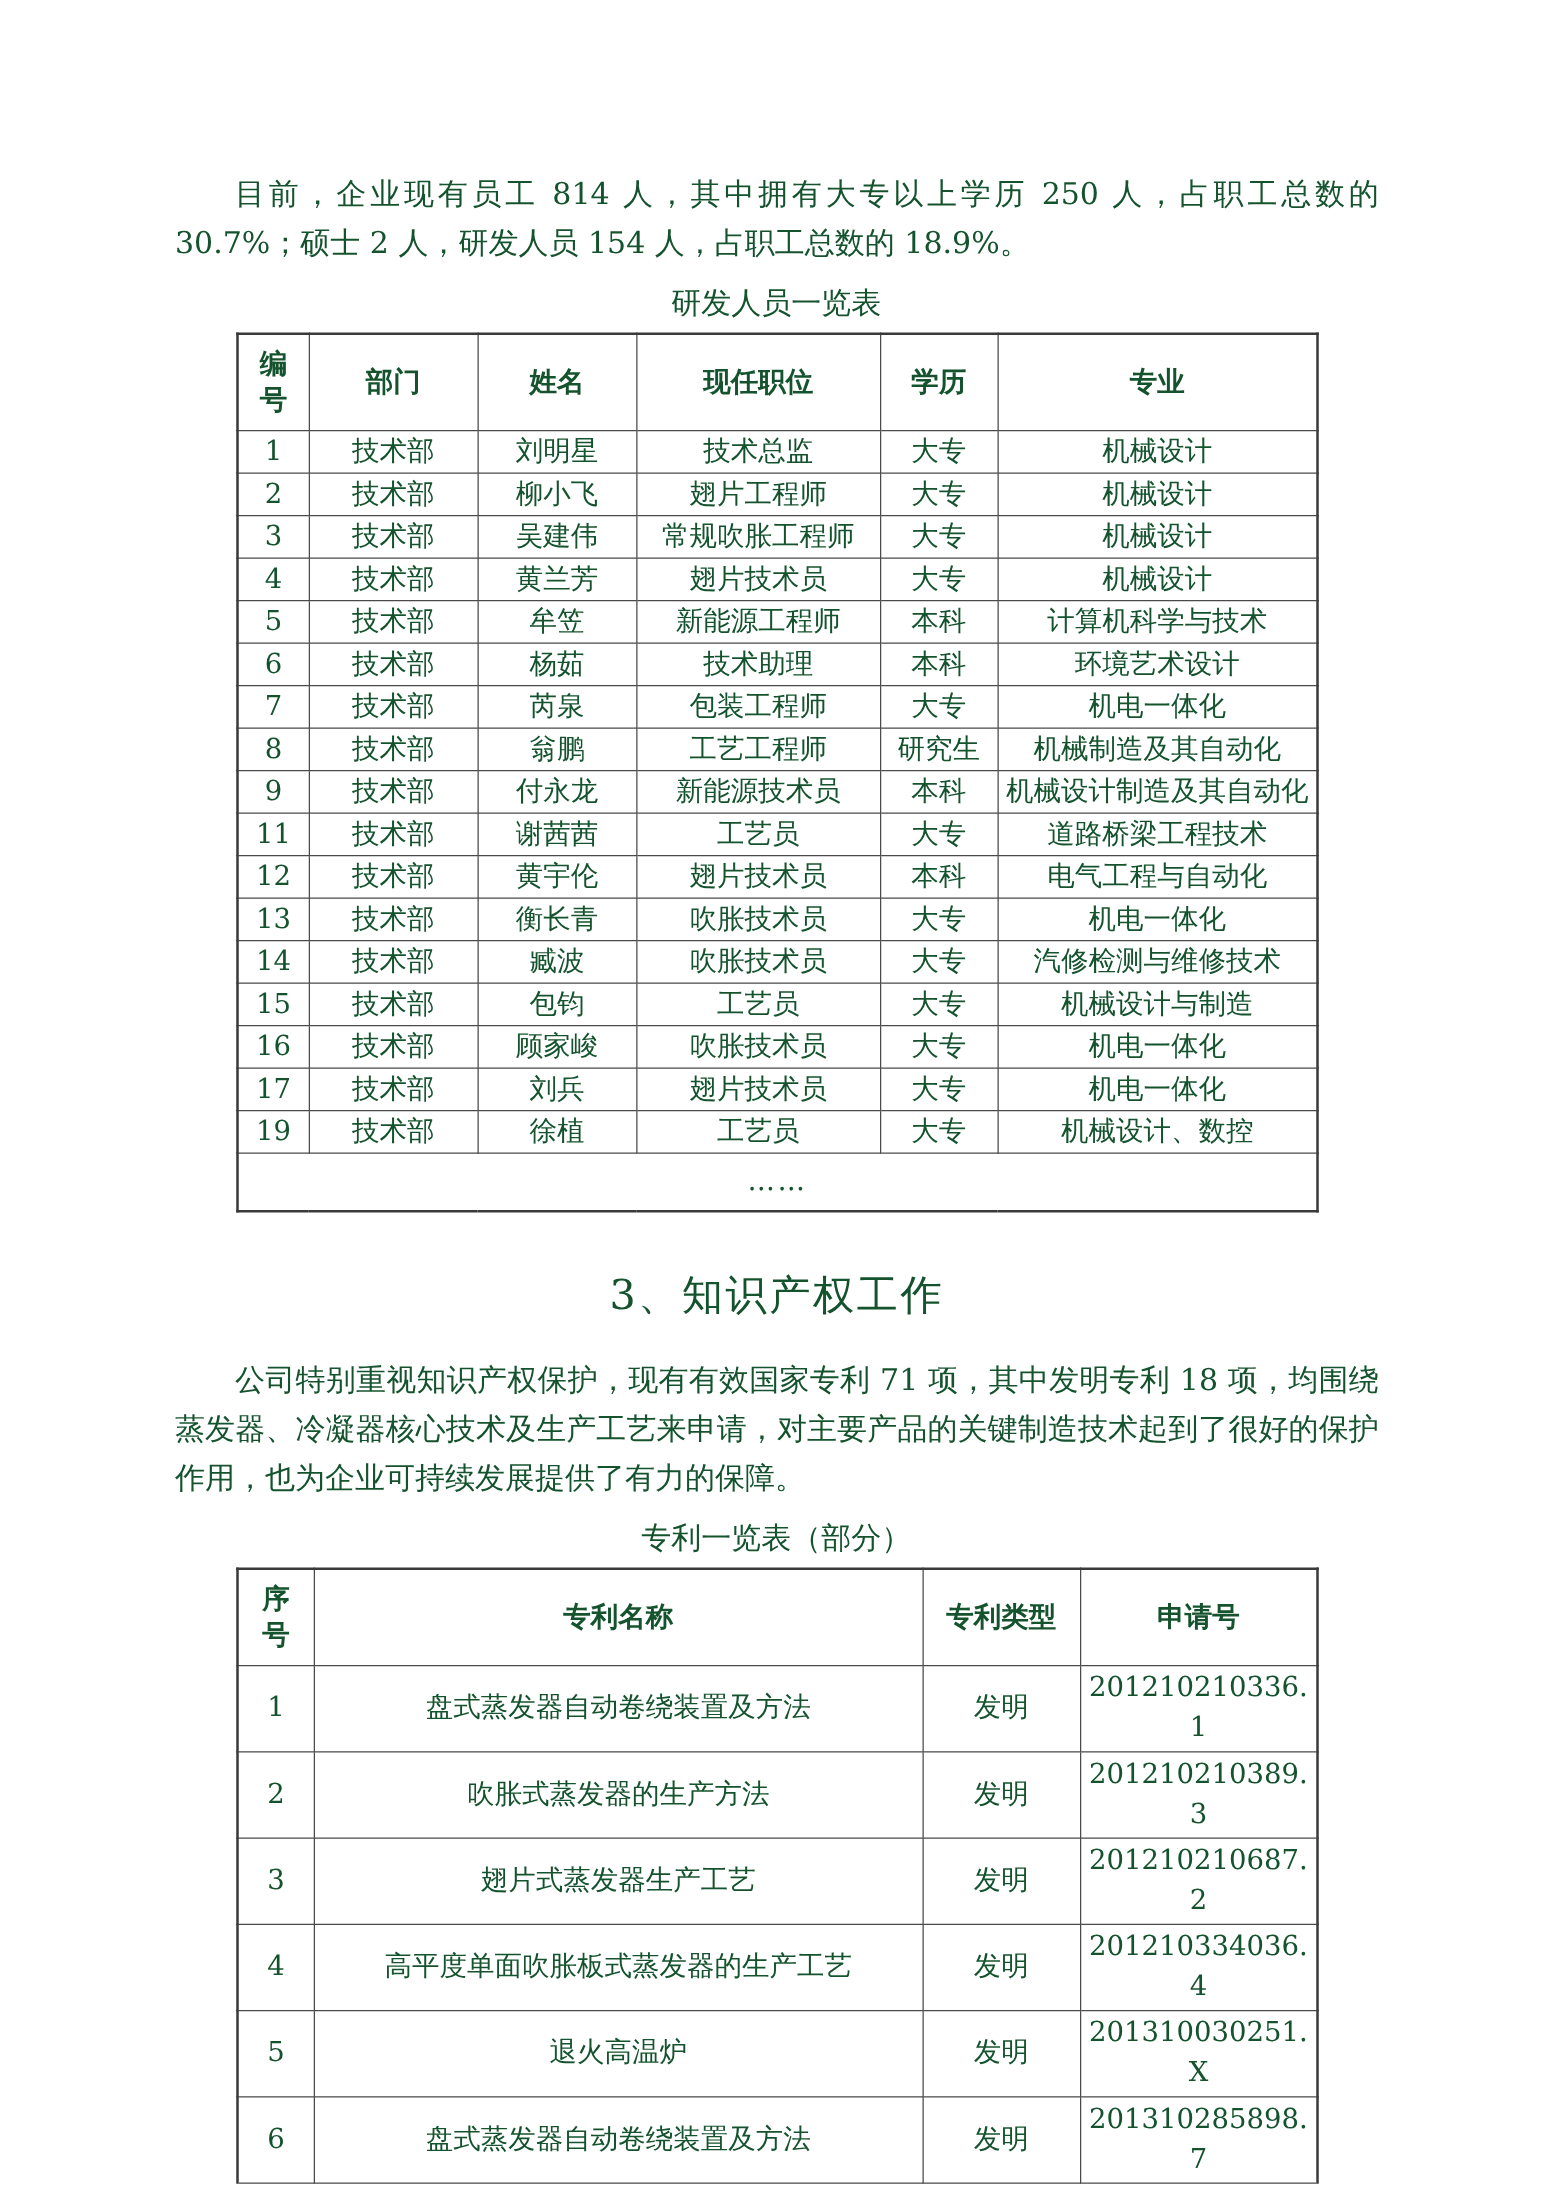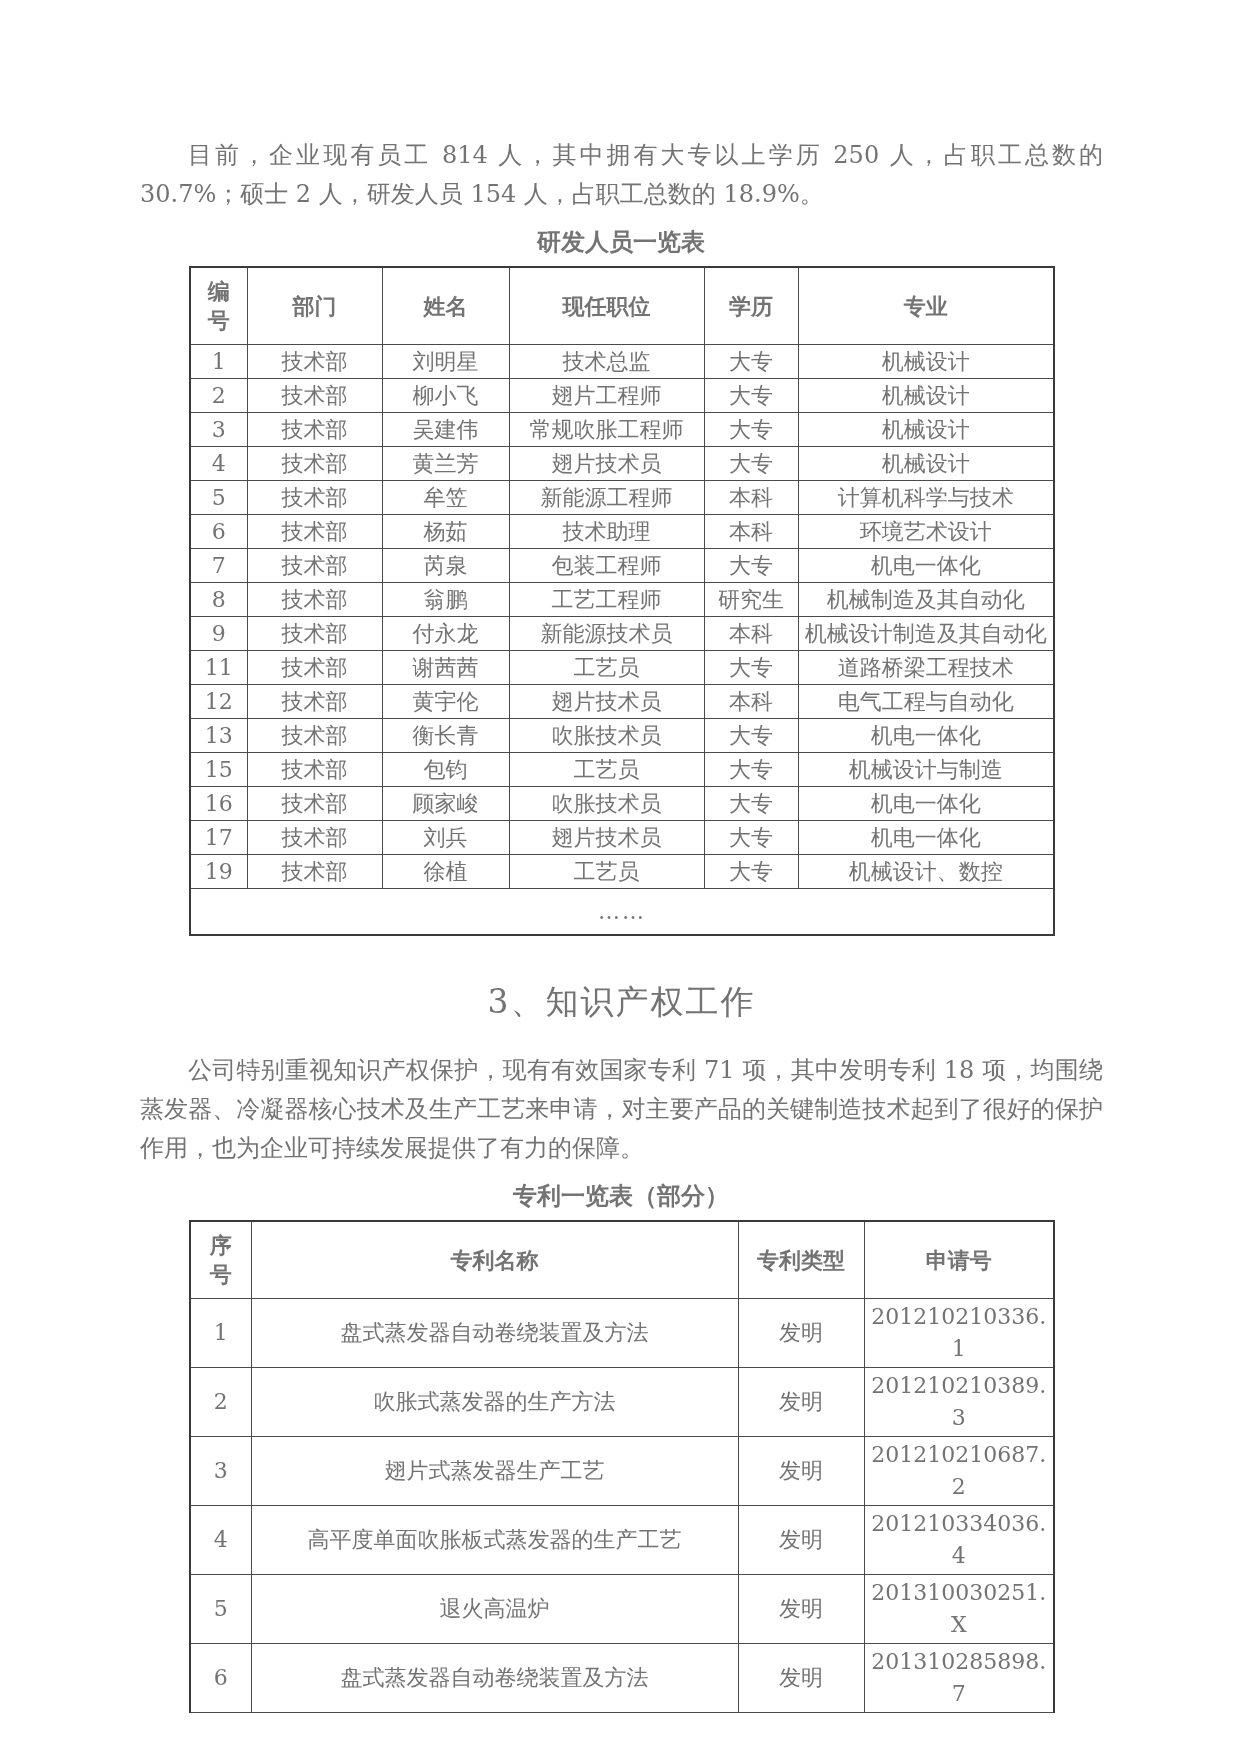--- a/index.html
+++ b/index.html
@@ -2,37 +2,37 @@
 <html><head>
 <meta charset="utf-8">
 <style>
   html,body { margin:0; padding:0; background:#ffffff; }
   .page {
     width:1241px; height:1755px;
     background:#ffffff;
     position:relative;
     overflow:hidden;
     font-family:"DejaVu Serif","Liberation Serif",serif;
-    color:#737373;
+    color:#14532d;
     box-sizing:border-box;
     padding:136px 138px 0 140px;
   }
   .body-text {
     font-size:24px;
     line-height:39px;
     text-align:justify;
     text-indent:48px;
     margin:0;
   }
   .table-title {
     width:864px;
     margin:12px 0 8px 49px;
     text-align:center;
     font-family:"DejaVu Sans","Liberation Sans",sans-serif;
-    font-weight:bold;
+    font-weight:normal;
     font-size:24px;
   }
   .section-heading {
     font-size:33px;
     font-weight:normal;
     letter-spacing:2px;
     margin:44px 0 26px 0;
     text-align:center;
   }
   table.doc-table {
@@ -183,20 +183,28 @@
         </tr>
         <tr>
           <td>13</td>
           <td>技术部</td>
           <td>衡长青</td>
           <td>吹胀技术员</td>
           <td>大专</td>
           <td>机电一体化</td>
         </tr>
         <tr>
+          <td>14</td>
+          <td>技术部</td>
+          <td>臧波</td>
+          <td>吹胀技术员</td>
+          <td>大专</td>
+          <td>汽修检测与维修技术</td>
+        </tr>
+        <tr>
           <td>15</td>
           <td>技术部</td>
           <td>包钧</td>
           <td>工艺员</td>
           <td>大专</td>
           <td>机械设计与制造</td>
         </tr>
         <tr>
           <td>16</td>
           <td>技术部</td>

